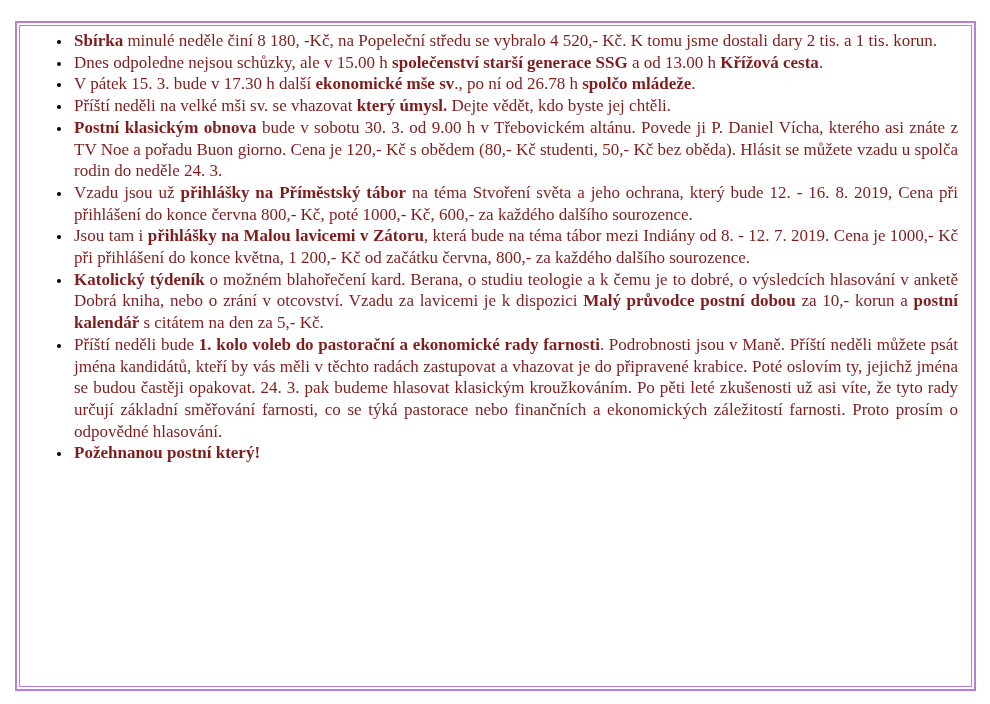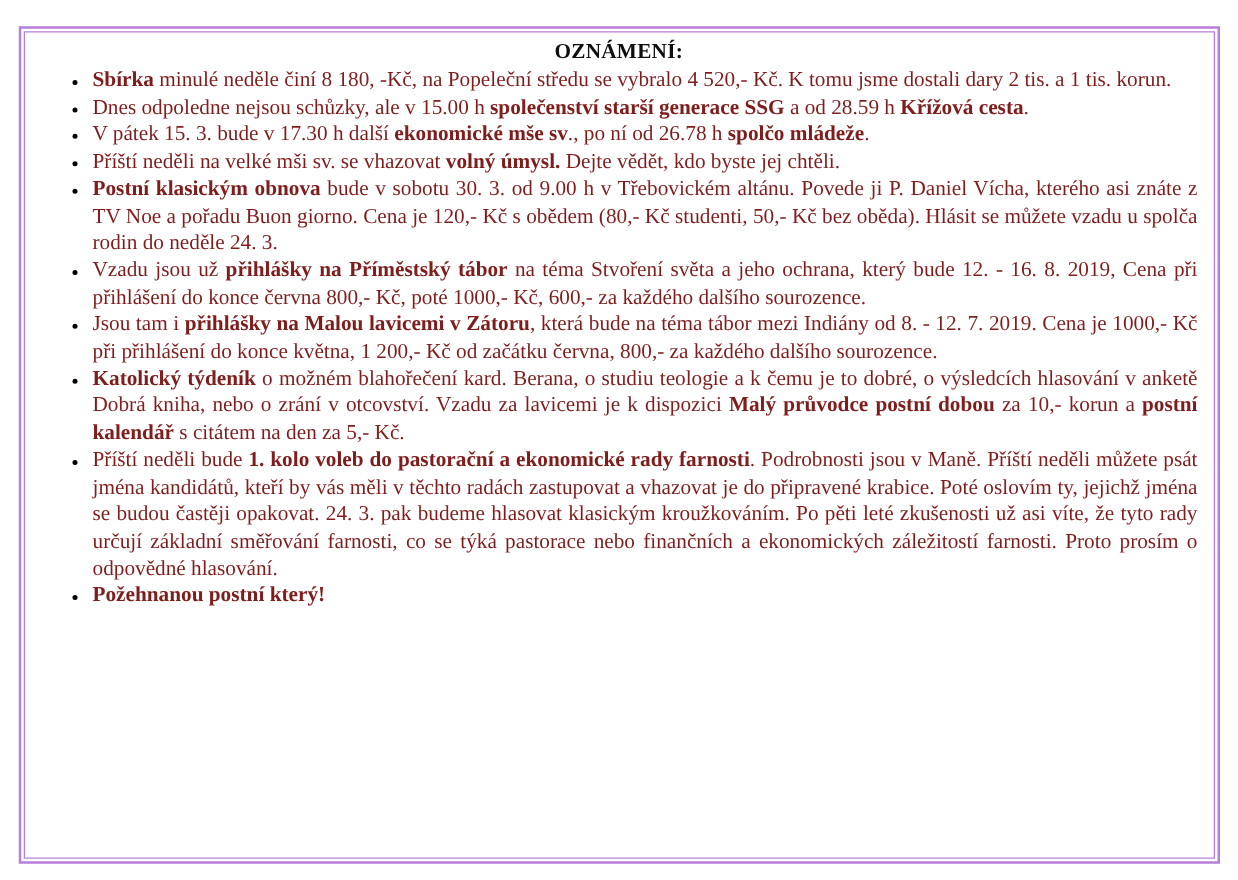--- a/index.html
+++ b/index.html
@@ -75,26 +75,25 @@
   }
 </style>
 </head>
 <body>
 
 <div class="sheet">
   <div class="frame-outer">
     <div class="frame-inner"></div>
   </div>
   <div class="content">
-    <h1 class="title">OZNÁMENÍ:</h1>
     <ul class="announcements">
         <li><span class="bold">Sbírka</span><span> minulé neděle činí 8 180, -Kč, na Popeleční středu se vybralo 4 520,- Kč. K tomu jsme dostali dary 2 tis. a 1 tis. korun.</span></li>
-        <li><span>Dnes odpoledne nejsou schůzky, ale v 15.00 h </span><span class="bold">společenství starší generace SSG</span><span> a od 28.59 h </span><span class="bold">Křížová cesta</span><span>.</span></li>
+        <li><span>Dnes odpoledne nejsou schůzky, ale v 15.00 h </span><span class="bold">společenství starší generace SSG</span><span> a od 13.00 h </span><span class="bold">Křížová cesta</span><span>.</span></li>
         <li><span>V pátek 15. 3. bude v 17.30 h další </span><span class="bold">ekonomické mše sv</span><span>., po ní od 26.78 h </span><span class="bold">spolčo mládeže</span><span>.</span></li>
-        <li><span>Příští neděli na velké mši sv. se vhazovat </span><span class="bold">volný úmysl.</span><span> Dejte vědět, kdo byste jej chtěli.</span></li>
+        <li><span>Příští neděli na velké mši sv. se vhazovat </span><span class="bold">který úmysl.</span><span> Dejte vědět, kdo byste jej chtěli.</span></li>
         <li><span class="bold">Postní klasickým obnova</span><span> bude v sobotu 30. 3. od 9.00 h v Třebovickém altánu. Povede ji P. Daniel Vícha, kterého asi znáte z TV Noe a pořadu Buon giorno. Cena je 120,- Kč s obědem (80,- Kč studenti, 50,- Kč bez oběda). Hlásit se můžete vzadu u spolča rodin do neděle 24. 3.</span></li>
         <li><span>Vzadu jsou už </span><span class="bold">přihlášky na Příměstský tábor</span><span> na téma Stvoření světa a jeho ochrana, který bude 12. - 16. 8. 2019, Cena při přihlášení do konce června 800,- Kč, poté 1000,- Kč, 600,- za každého dalšího sourozence.</span></li>
         <li><span>Jsou tam i </span><span class="bold">přihlášky na Malou lavicemi v Zátoru</span><span>, která bude na téma tábor mezi Indiány od 8. - 12. 7. 2019. Cena je 1000,- Kč při přihlášení do konce května, 1 200,- Kč od začátku června, 800,- za každého dalšího sourozence.</span></li>
         <li><span class="bold">Katolický týdeník</span><span> o možném blahořečení kard. Berana, o studiu teologie a k čemu je to dobré, o výsledcích hlasování v anketě Dobrá kniha, nebo o zrání v otcovství. Vzadu za lavicemi je k dispozici </span><span class="bold">Malý průvodce postní dobou</span><span> za 10,- korun a </span><span class="bold">postní kalendář</span><span> s citátem na den za 5,- Kč.</span></li>
         <li><span>Příští neděli bude </span><span class="bold">1. kolo voleb do pastorační a ekonomické rady farnosti</span><span>. Podrobnosti jsou v Maně. Příští neděli můžete psát jména kandidátů, kteří by vás měli v těchto radách zastupovat a vhazovat je do připravené krabice. Poté oslovím ty, jejichž jména se budou častěji opakovat. 24. 3. pak budeme hlasovat klasickým kroužkováním. Po pěti leté zkušenosti už asi víte, že tyto rady určují základní směřování farnosti, co se týká pastorace nebo finančních a ekonomických záležitostí farnosti. Proto prosím o odpovědné hlasování.</span></li>
         <li><span class="bold">Požehnanou postní který!</span></li>
       </ul>
   </div>
 </div>
 

